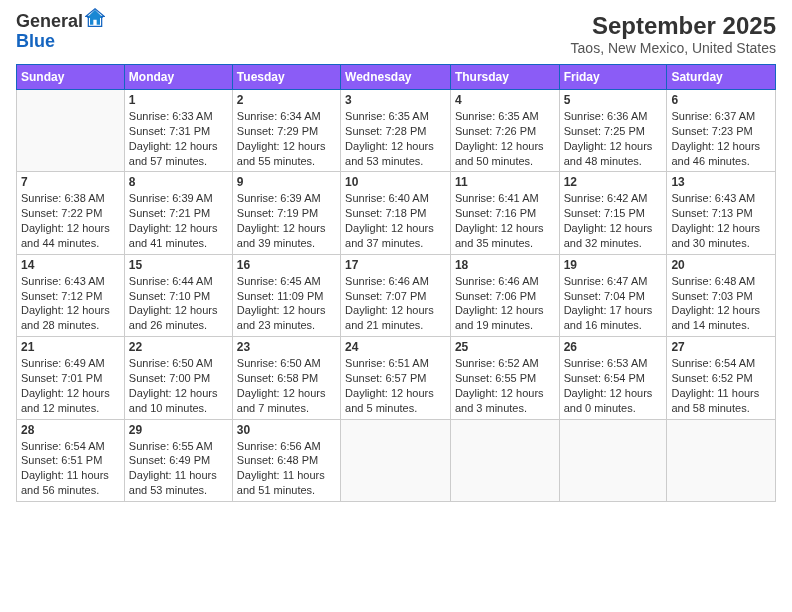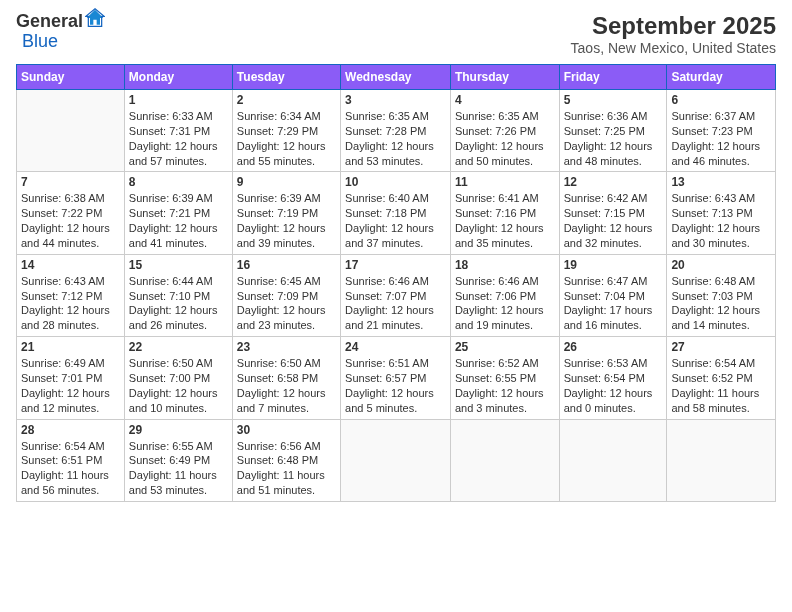--- a/index.html
+++ b/index.html
@@ -30,23 +30,22 @@
       flex-direction: column;
       line-height: 1.1;
     }
     .logo-general {
       font-size: 18px;
       font-weight: bold;
       color: #333;
     }
     .logo-blue {
       font-size: 18px;
-      font-weight: normal;
+      font-weight: bold;
       color: #1565C0;
-      margin-left: 6px;
     }
     .logo-icon {
       width: 20px;
       height: 20px;
       margin-left: 2px;
       margin-top: -4px;
     }
     .title-section {
       text-align: right;
     }
@@ -195,21 +194,21 @@
           <td>
             <span class="day-num">14</span>
             <div class="day-info"><span>Sunrise: 6:43 AM</span><br><span>Sunset: 7:12 PM</span><br><span>Daylight: 12 hours and 28 minutes.</span></div>
           </td>
           <td>
             <span class="day-num">15</span>
             <div class="day-info"><span>Sunrise: 6:44 AM</span><br><span>Sunset: 7:10 PM</span><br><span>Daylight: 12 hours and 26 minutes.</span></div>
           </td>
           <td>
             <span class="day-num">16</span>
-            <div class="day-info"><span>Sunrise: 6:45 AM</span><br><span>Sunset: 7:09 PM</span><br><span>Daylight: 12 hours and 23 minutes.</span></div>
+            <div class="day-info"><span>Sunrise: 6:45 AM</span><br><span>Sunset: 11:09 PM</span><br><span>Daylight: 12 hours and 23 minutes.</span></div>
           </td>
           <td>
             <span class="day-num">17</span>
             <div class="day-info"><span>Sunrise: 6:46 AM</span><br><span>Sunset: 7:07 PM</span><br><span>Daylight: 12 hours and 21 minutes.</span></div>
           </td>
           <td>
             <span class="day-num">18</span>
             <div class="day-info"><span>Sunrise: 6:46 AM</span><br><span>Sunset: 7:06 PM</span><br><span>Daylight: 12 hours and 19 minutes.</span></div>
           </td>
           <td>

